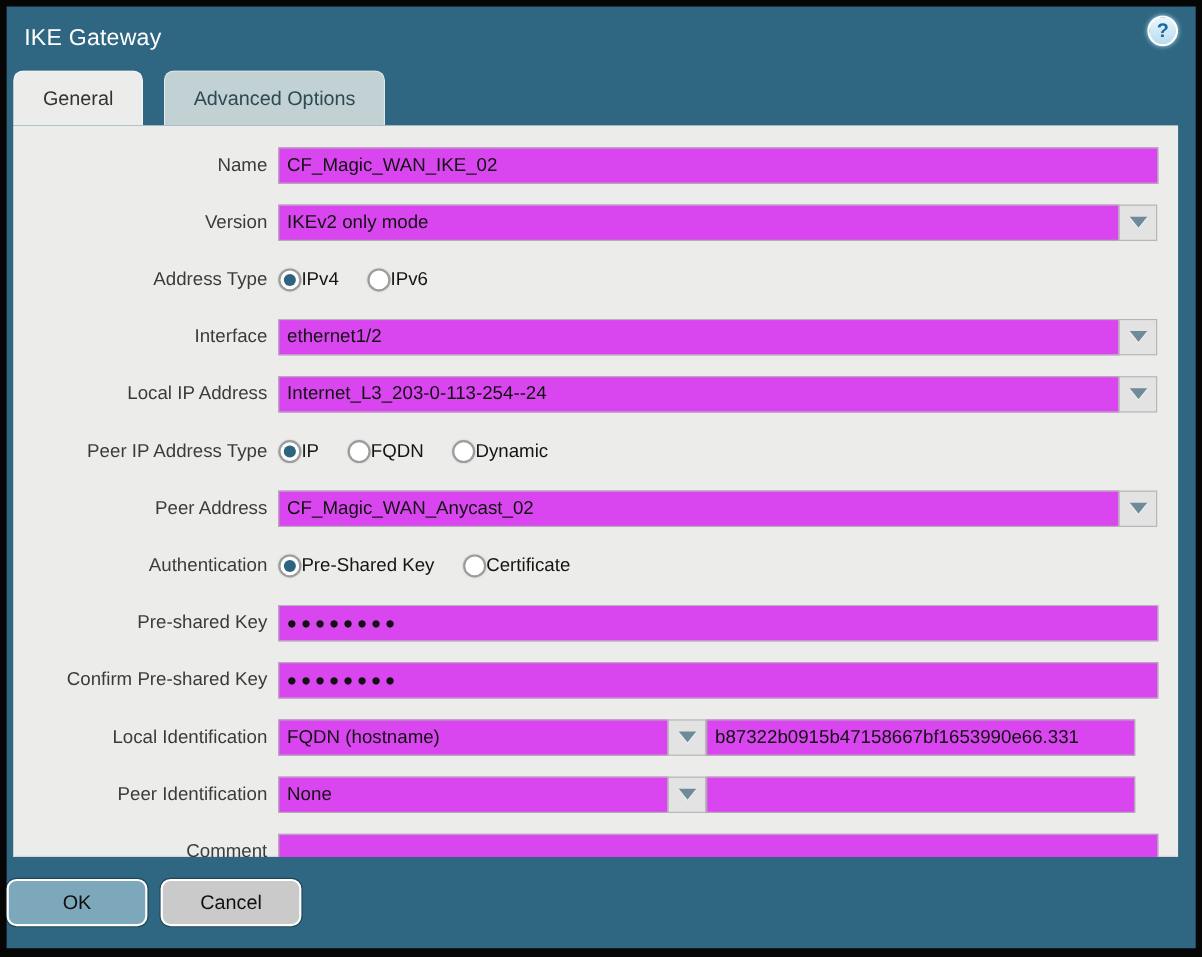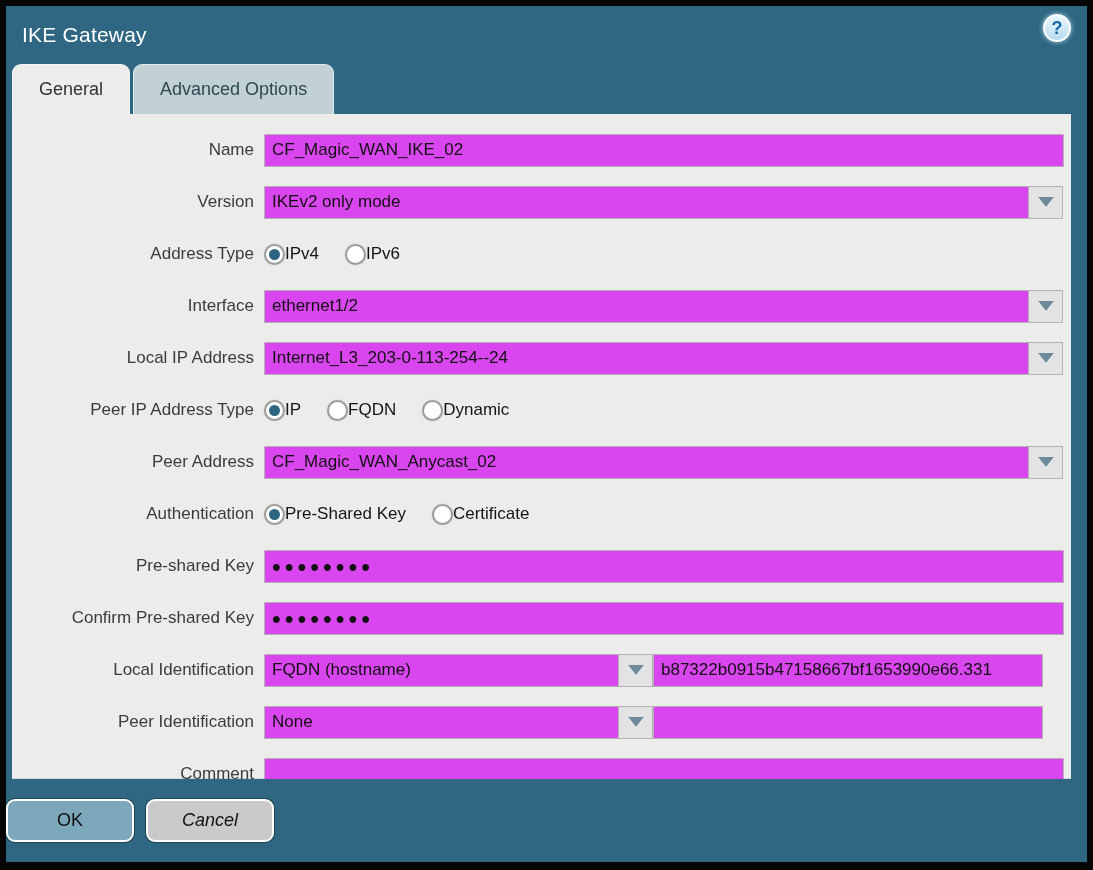--- a/index.html
+++ b/index.html
@@ -49,21 +49,21 @@
     text-align: center;
     line-height: 24px;
     cursor: pointer;
   }
   
   .tabs {
     height: 50px;
     display: flex;
     align-items: stretch;
     padding-left: 6px;
-    gap: 3px;
+    gap: 19px;
     flex: 0 0 auto;
   }
   .tab {
     border-radius: 9px 9px 0 0;
     font-size: 18px;
     padding: 0 26px;
     display: flex;
     align-items: center;
     cursor: pointer;
     border: 1px solid rgba(255,255,255,0.55);
@@ -84,21 +84,21 @@
     padding-top: 18px;
     flex: 1 1 auto;
     overflow: hidden;
     box-shadow: inset 0 -1px 0 #d6d6d6;
   }
   .row {
     display: flex;
     align-items: center;
     height: 36px;
     margin-bottom: 16px;
-    padding-left: 11px;
+    padding-left: 0;
   }
   .flabel {
     width: 241px;
     padding-right: 10px;
     text-align: right;
     font-size: 17px;
     color: #3b3b3b;
     flex: 0 0 auto;
     white-space: nowrap;
   }
@@ -175,21 +175,21 @@
     height: 43px;
     border-radius: 9px;
     border: 2px solid #ffffff;
     box-shadow: 0 0 0 1px rgba(10,30,40,0.45);
     font-family: "Liberation Sans", sans-serif;
     font-size: 18px;
     color: #101010;
     cursor: pointer;
   }
   .btn.ok     { background: var(--ok, #7da8bb); }
-  .btn.cancel { background: var(--cancel, #cacaca); font-style: italic; }
+  .btn.cancel { background: var(--cancel, #cacaca); }
 </style>
 </head>
 <body>
 
 <div class="window">
 
   <div class="titlebar">
     <span class="dialog-title">IKE Gateway</span>
     <span class="help">?</span>
   </div>

